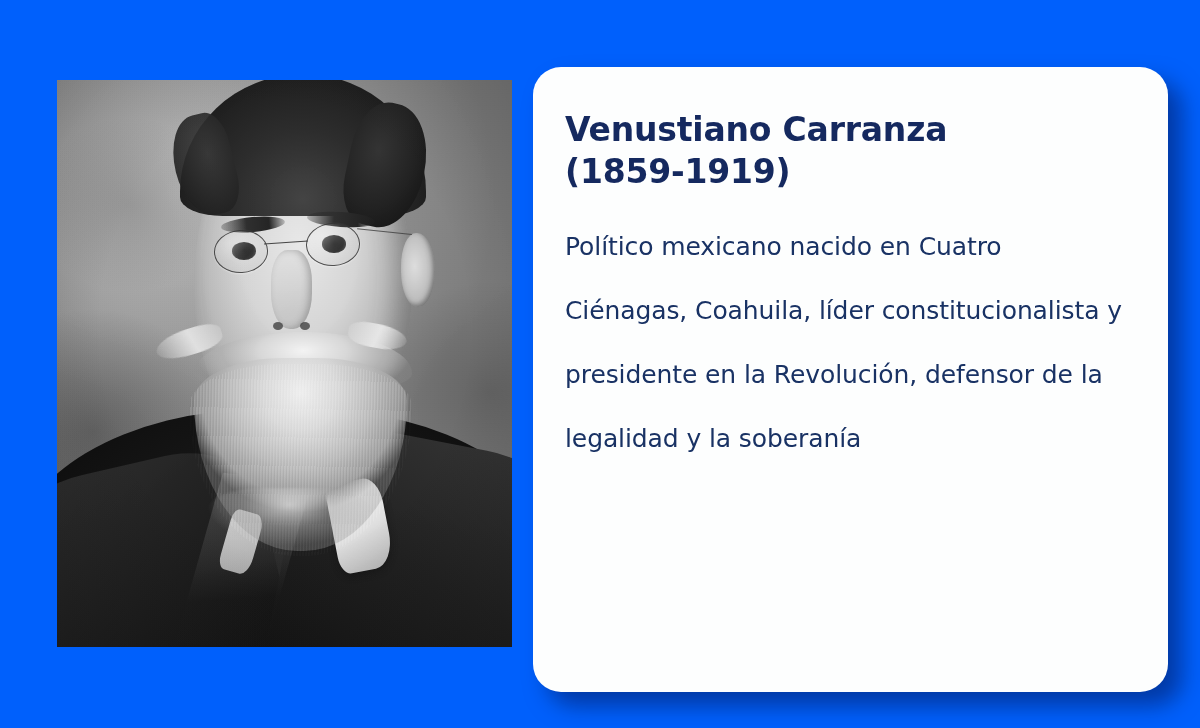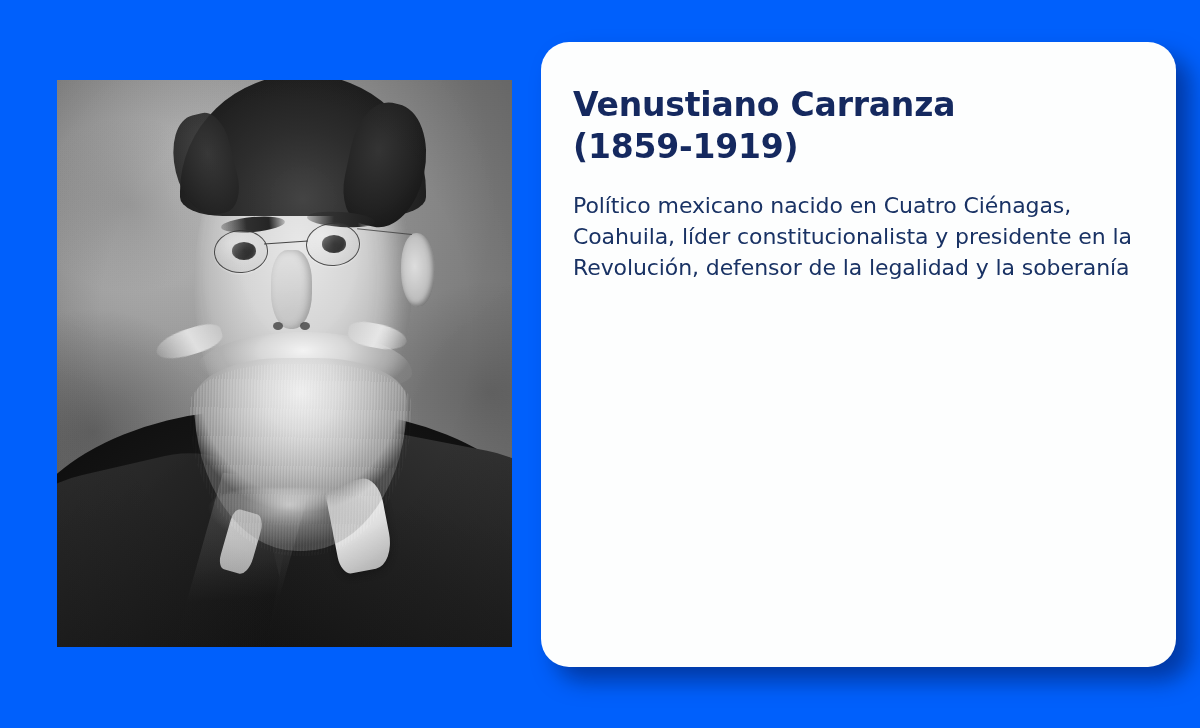--- a/index.html
+++ b/index.html
@@ -278,48 +278,47 @@
   }
   .photo-vignette {
     position: absolute; inset: 0;
     background: radial-gradient(ellipse 78% 76% at 50% 44%, rgba(0,0,0,0) 52%, rgba(20,20,18,0.28) 100%);
   }
 
   
   #info-card {
     position: absolute;
     left: 533px;
-    top: 42px;
+    top: 67px;
     width: 635px;
     height: 625px;
     background: #fdfefe;
     border-radius: 28px;
     box-shadow: 14px 14px 22px rgba(3, 25, 92, 0.55);
     box-sizing: border-box;
     padding: 42px 40px 0 32px;
-    margin-left: 8px;
   }
 
   #card-title {
     margin: 0;
     font-family: "DejaVu Sans", sans-serif;
     font-weight: bold;
     font-size: 33px;
     line-height: 1.27;
     color: #15295f;
     letter-spacing: -0.2px;
   }
   #card-title .t-line { display: block; }
 
   .card-paragraph {
     margin: 0;
     font-family: "DejaVu Sans", sans-serif;
     font-weight: normal;
-    font-size: 22px;
-    line-height: 31px;
+    font-size: 25px;
+    line-height: 64px;
     color: #193264;
     letter-spacing: -0.1px;
   }
   #paragraph-1 { margin-top: 22px; }
   #paragraph-2 { margin-top: 47px; }
 </style>
 </head>
 <body>
 
 <div id="stage">

